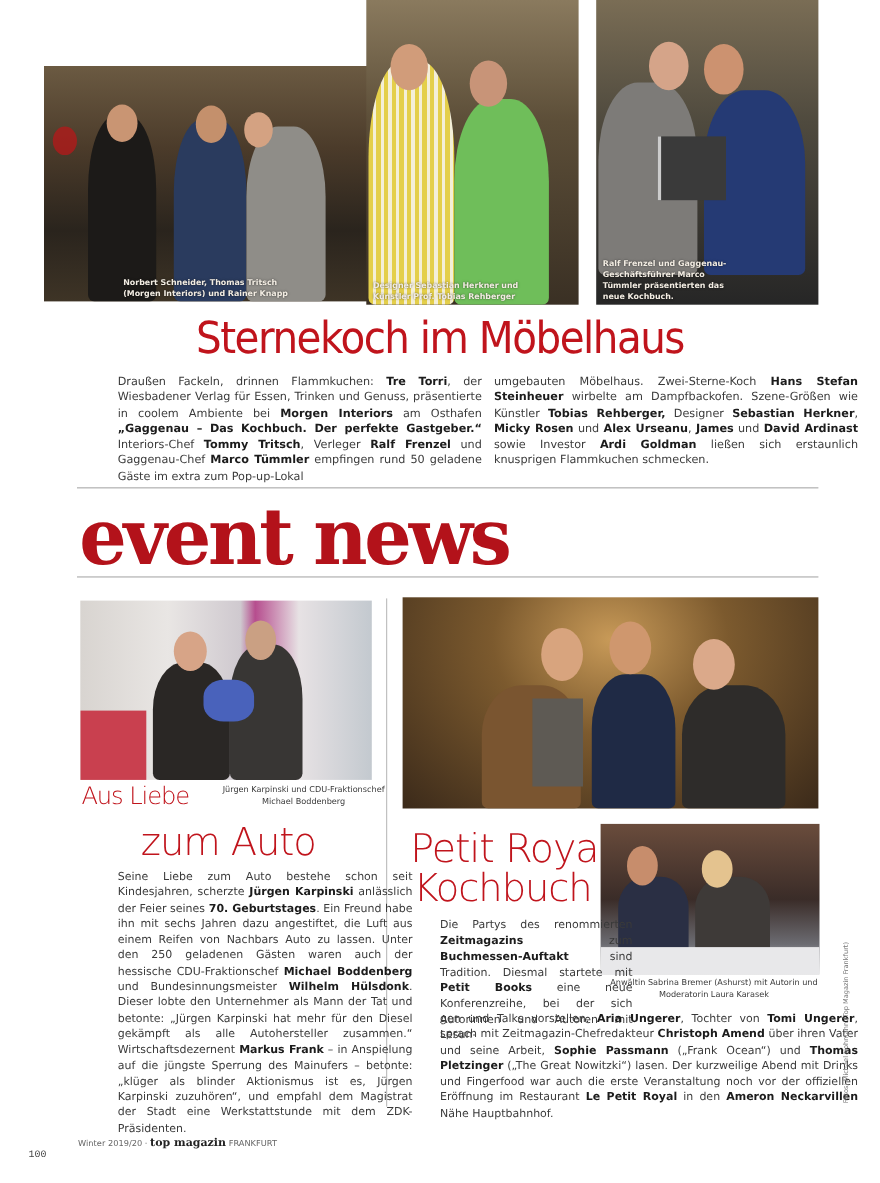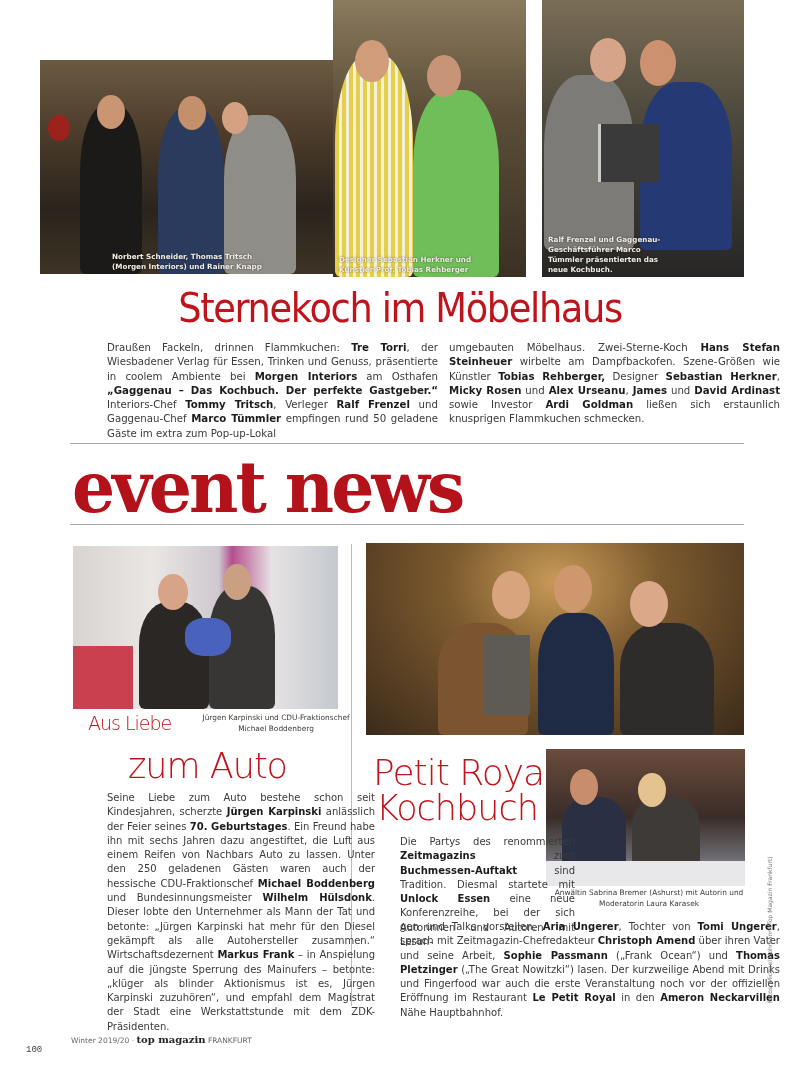--- a/index.html
+++ b/index.html
@@ -104,21 +104,21 @@
   <div class="person" style="left:66px;top:56px;width:70px;height:107px;background:#2a2725;"></div>
   <div class="head" style="left:85px;top:28px;width:30px;height:36px;background:#d7a487;"></div>
   <div class="person" style="left:136px;top:40px;width:66px;height:123px;background:#383634;"></div>
   <div class="head" style="left:150px;top:18px;width:28px;height:36px;background:#caa083;"></div>
   <div style="position:absolute;left:112px;top:72px;width:46px;height:38px;border-radius:40%;background:#4962bb;"></div>
   <div style="position:absolute;left:0;top:100px;width:60px;height:63px;background:#c9404f;"></div>
 </div>
 
 <div class="small-caption" style="left:201px;top:713px;width:150px;">Jürgen Karpinski und CDU-Fraktionschef Michael Boddenberg</div>
 
-<div class="headline" style="left:74px;top:712px;font-size:19px;margin-left:14px;">Aus Liebe</div>
+<div class="headline" style="left:74px;top:712px;font-size:22px;">Aus Liebe</div>
 <div class="headline" style="left:128px;top:746px;font-size:35px;">zum Auto</div>
 
 <div class="body-col" id="left-body" style="left:73px;top:791px;width:268px;font-size:10px;line-height:14.3px;"><span>Seine Liebe zum Auto bestehe schon seit Kindesjahren, scherzte </span><b>Jürgen Karpinski</b><span> anlässlich der Feier seines </span><b>70. Geburtstages</b><span>. Ein Freund habe ihn mit sechs Jahren dazu angestiftet, die Luft aus einem Reifen von Nachbars Auto zu lassen. Unter den 250 geladenen Gästen waren auch der hessische CDU-Fraktionschef </span><b>Michael Boddenberg</b><span> und Bundesinnungsmeister </span><b>Wilhelm Hülsdonk</b><span>. Dieser lobte den Unternehmer als Mann der Tat und betonte: „Jürgen Karpinski hat mehr für den Diesel gekämpft als alle Autohersteller zusammen.“ Wirtschaftsdezernent </span><b>Markus Frank</b><span> – in Anspielung auf die jüngste Sperrung des Mainufers – betonte: „klüger als blinder Aktionismus ist es, Jürgen Karpinski zuzuhören“, und empfahl dem Magistrat der Stadt eine Werkstattstunde mit dem ZDK-Präsidenten.</span></div>
 
 <div class="photo" id="p5">
   <div class="person" style="left:72px;top:80px;width:90px;height:112px;background:#7a5530;"></div>
   <div class="head" style="left:126px;top:28px;width:38px;height:48px;background:#d8a47e;"></div>
   <div style="position:absolute;left:118px;top:92px;width:46px;height:80px;background:#5e5a54;"></div>
   <div class="person" style="left:172px;top:70px;width:76px;height:122px;background:#1f2a45;"></div>
   <div class="head" style="left:188px;top:22px;width:38px;height:48px;background:#cf976e;"></div>
@@ -131,21 +131,21 @@
 
 <div class="photo" id="p6">
   <div class="person" style="left:16px;top:48px;width:64px;height:70px;background:#2a2f44;"></div>
   <div class="head" style="left:24px;top:20px;width:28px;height:36px;background:#c78d6c;"></div>
   <div class="person" style="left:86px;top:48px;width:68px;height:70px;background:#3e3a38;"></div>
   <div class="head" style="left:92px;top:24px;width:28px;height:34px;background:#e4c38f;"></div>
   <div style="position:absolute;left:0;top:112px;width:199px;height:25px;background:#e8e8ea;"></div>
 </div>
 <div class="small-caption" style="left:549px;top:888px;width:200px;">Anwältin Sabrina Bremer (Ashurst) mit Autorin und Moderatorin Laura Karasek</div>
 
-<div class="body-col" id="right-body-narrow" style="left:366px;top:835px;width:175px;font-size:10px;line-height:14.3px;"><span>Die Partys des renommierten </span><b>Zeitmagazins</b><span> zum </span><b>Buchmessen-Auftakt</b><span> sind Tradition. Diesmal startete mit </span><b>Unlock Essen</b><span> eine neue Konferenzreihe, bei der sich Autorinnen und Autoren mit Lesun-</span></div>
+<div class="body-col" id="right-body-narrow" style="left:366px;top:835px;width:175px;font-size:10px;line-height:14.3px;"><span>Die Partys des renommierten </span><b>Zeitmagazins</b><span> zum </span><b>Buchmessen-Auftakt</b><span> sind Tradition. Diesmal startete mit </span><b>Petit Books</b><span> eine neue Konferenzreihe, bei der sich Autorinnen und Autoren mit Lesun-</span></div>
 <div class="body-col" id="right-body-wide" style="left:366px;top:920px;width:380px;font-size:10px;line-height:14.3px;"><span>gen und Talks vorstellen. </span><b>Aria Ungerer</b><span>, Tochter von </span><b>Tomi Ungerer</b><span>, sprach mit Zeitmagazin-Chefredakteur </span><b>Christoph Amend</b><span> über ihren Vater und seine Arbeit, </span><b>Sophie Passmann</b><span> („Frank Ocean“) und </span><b>Thomas Pletzinger</b><span> („The Great Nowitzki“) lasen. Der kurzweilige Abend mit Drinks und Fingerfood war auch die erste Veranstaltung noch vor der offiziellen Eröffnung im Restaurant </span><b>Le Petit Royal</b><span> in den </span><b>Ameron Neckarvillen</b><span> Nähe Hauptbahnhof.</span></div>
 
 <div id="photo-credit">Fotos: Michael Hohmann (Top Magazin Frankfurt)</div>
 
 <div id="footer-page">100</div>
 <div id="footer-mag">
   <span>Winter 2019/20 ·</span>
   <span class="brand">top magazin</span>
   <span>FRANKFURT</span>
 </div>

